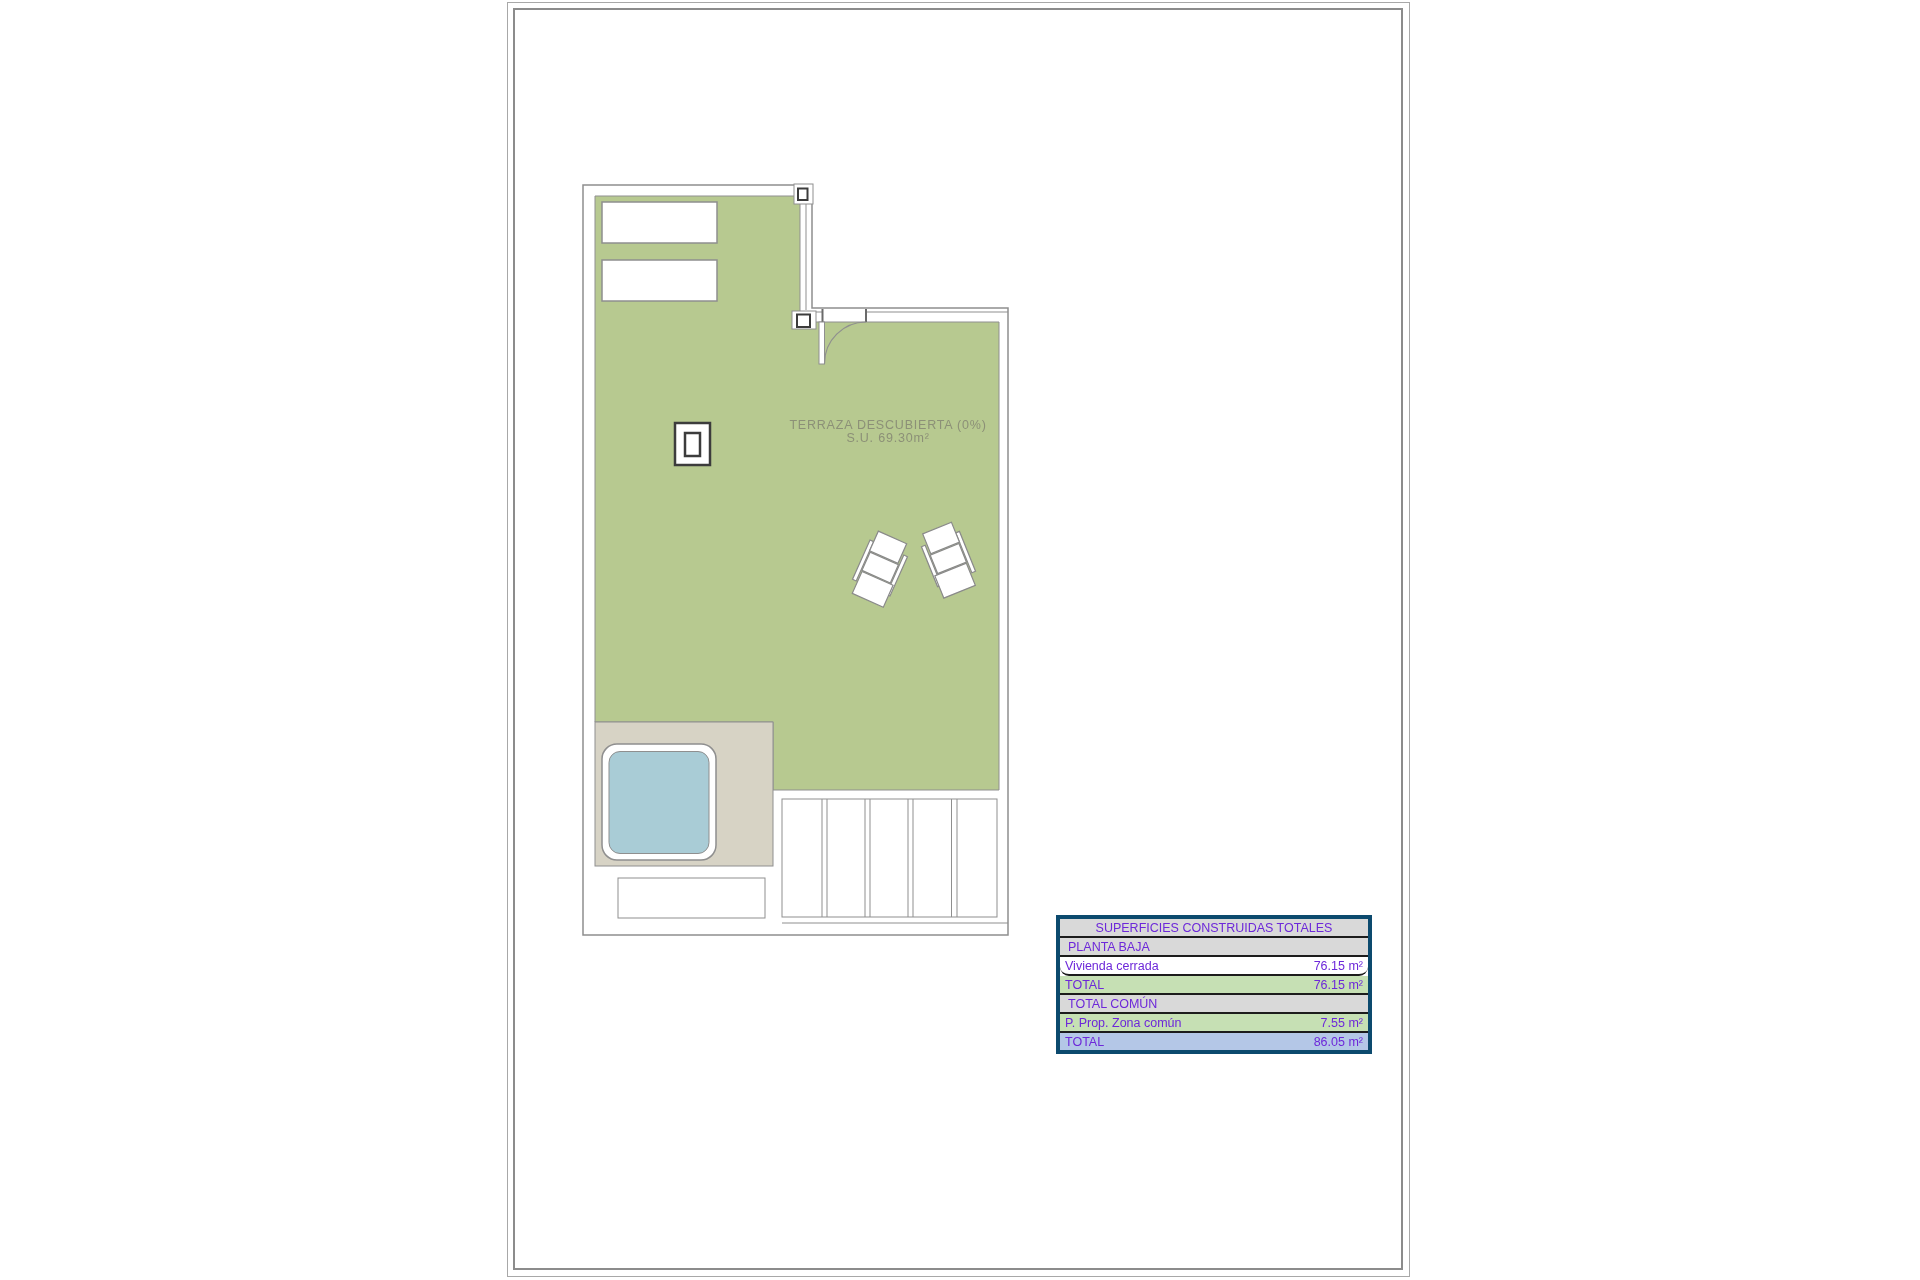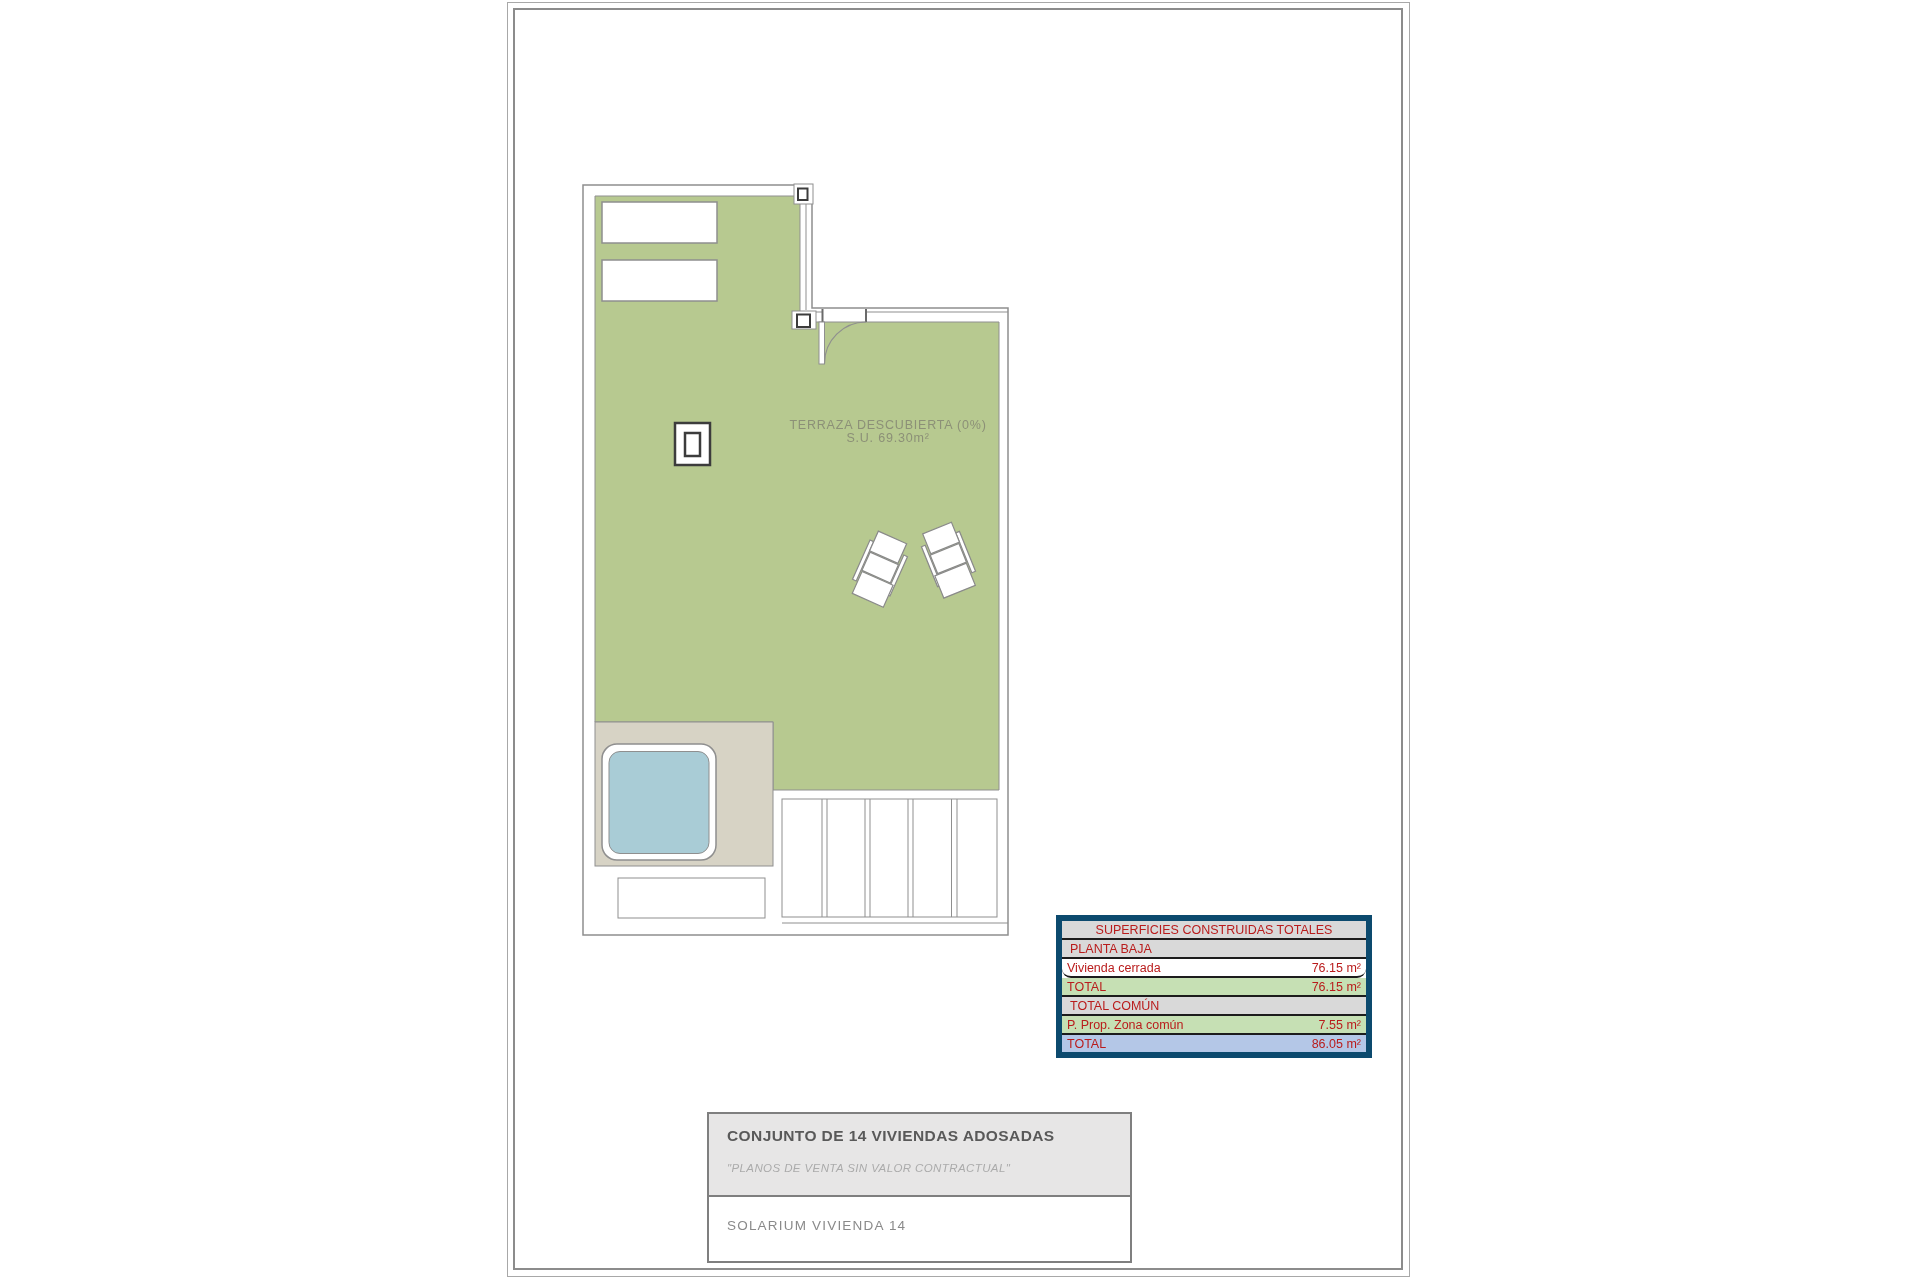--- a/index.html
+++ b/index.html
@@ -25,24 +25,24 @@
     background: #ffffff;
   }
 
   
   .plan-svg { position: absolute; left: 555px; top: 155px; width: 480px; height: 810px; }
 
   
   .areas-table {
     position: absolute; left: 1056px; top: 915px;
     width: 316px;
-    border: 6px solid #0c4a6e;
+    border: 4px solid #0c4a6e;
     background: #ffffff;
     box-sizing: border-box;
-    font-size: 12.5px; color: #b91c1c;
+    font-size: 12.5px; color: #6d28d9;
   }
   .areas-table .t-row {
     display: flex; justify-content: space-between; align-items: center;
     height: 17px; padding: 0 5px;
     border-bottom: 2px solid #1c1c1c;
     box-sizing: content-box;
   }
   .areas-table .t-row:last-child { border-bottom: none; }
   .areas-table .t-header { justify-content: center; background: #d9d9d9; }
   .areas-table .t-gray  { background: #d9d9d9; padding-left: 8px; }
@@ -184,23 +184,14 @@
     <div class="t-row t-green">
       <span class="lbl">P. Prop. Zona común</span>
       <span class="val">7.55 m²</span>
     </div>
     <div class="t-row t-blue">
       <span class="lbl">TOTAL</span>
       <span class="val">86.05 m²</span>
     </div>
   </div>
 
-  <div class="title-block">
-    <div class="title-top">
-      <div class="project-title">CONJUNTO DE 14 VIVIENDAS ADOSADAS</div>
-      <div class="disclaimer">"PLANOS DE VENTA SIN VALOR CONTRACTUAL"</div>
-    </div>
-    <div class="title-bottom">
-      <div class="drawing-title">SOLARIUM VIVIENDA 14</div>
-    </div>
-  </div>
 
 </div>
 
 </body></html>

